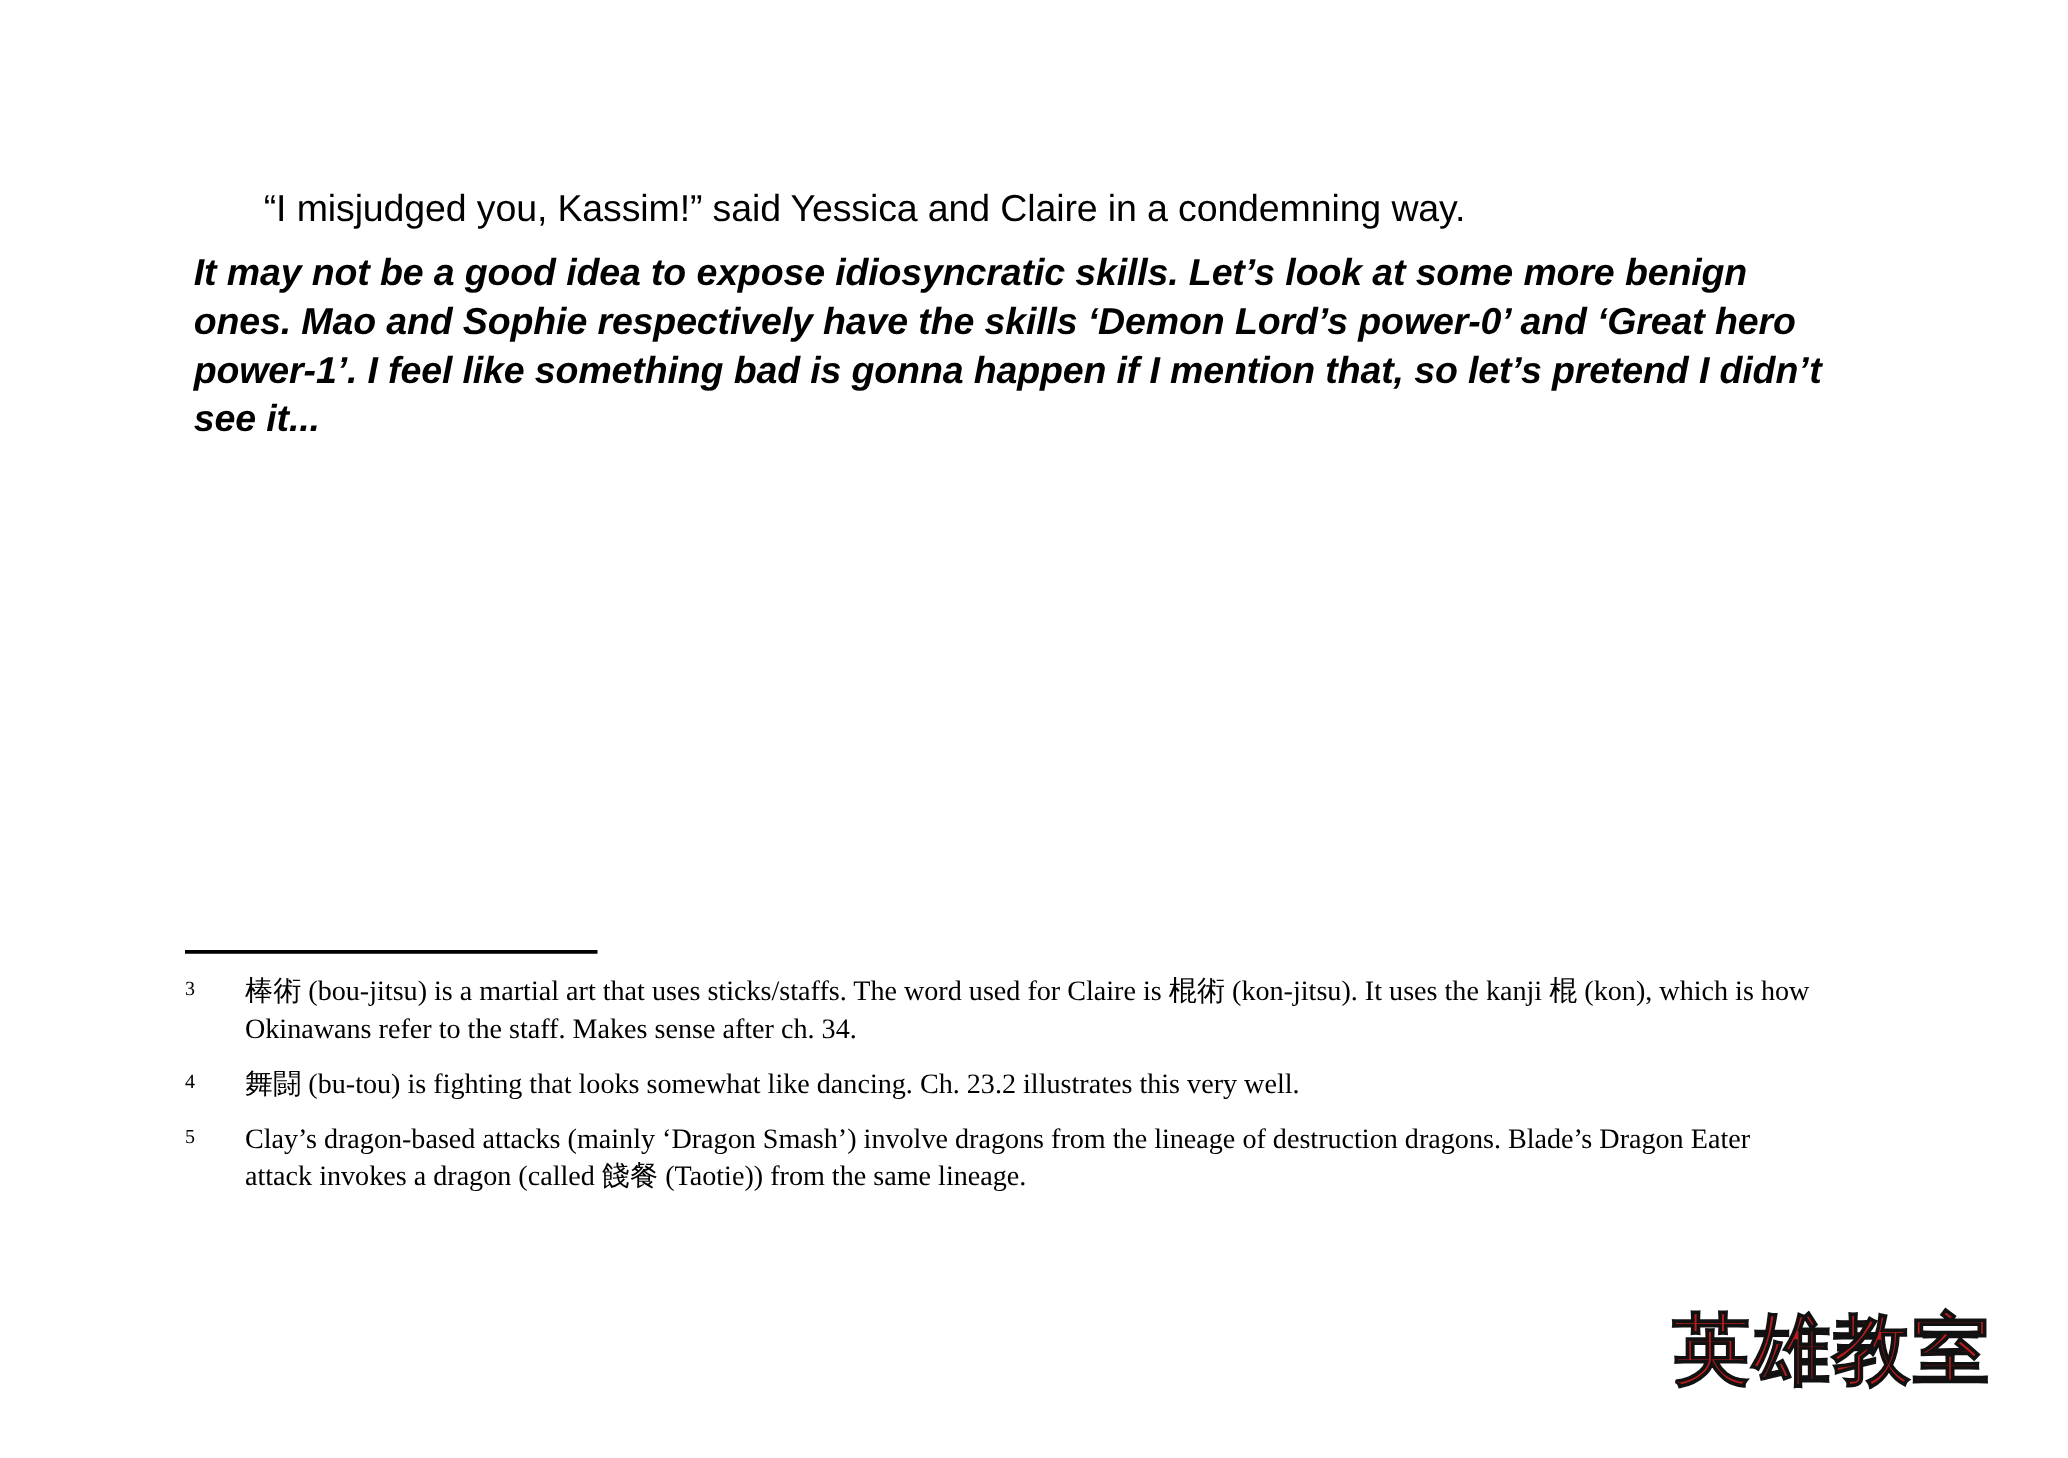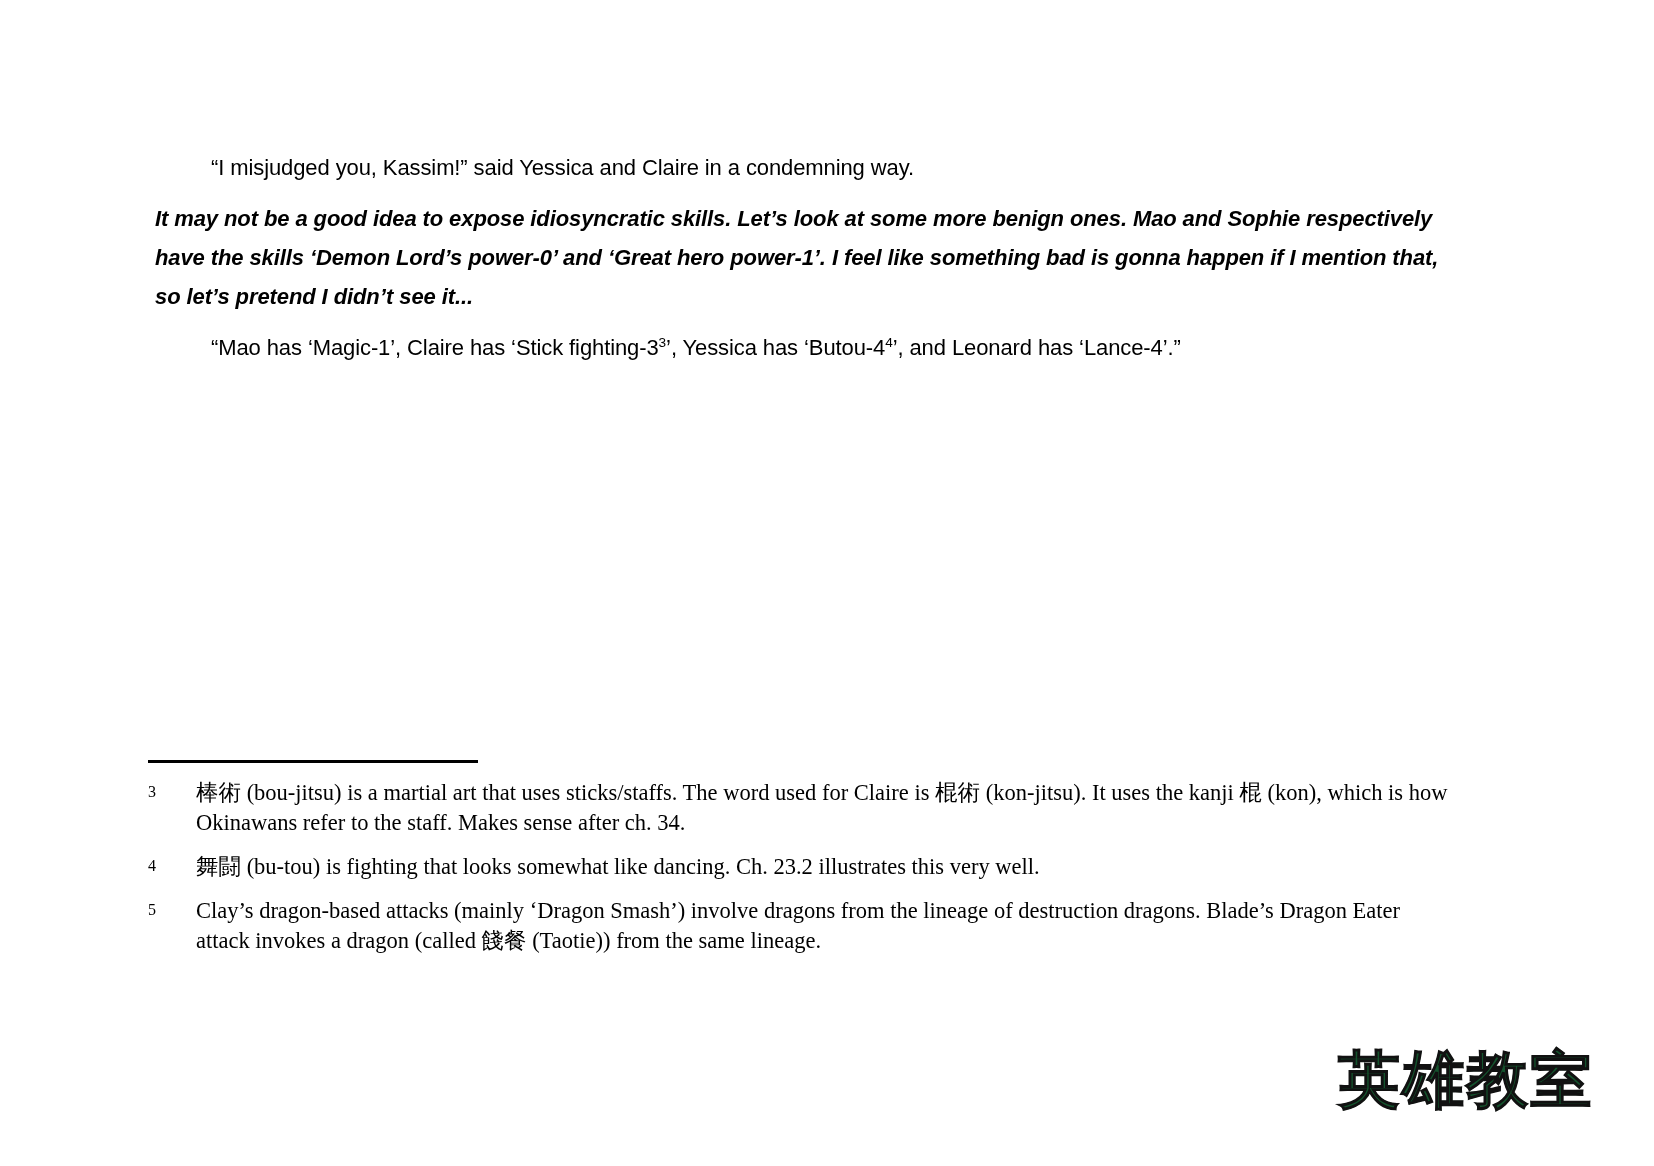--- a/index.html
+++ b/index.html
@@ -27,21 +27,21 @@
 
   
   .body-area {
     position: absolute;
     left: 155px;
     top: 148px;
     width: 1310px;
   }
 
   .para {
-    font-size: 22px;
+    font-size: 30px;
     line-height: 39px;
     margin: 0 0 16px 0;
     letter-spacing: -0.1px;
   }
 
   .dialogue {
     text-indent: 56px;
   }
 
   .dialogue-hang {
@@ -105,36 +105,35 @@
   
   .logo {
     position: absolute;
     right: 60px;
     bottom: 55px;
     font-family: "DejaVu Sans", sans-serif;
     font-weight: bold;
     font-size: 62px;
     letter-spacing: 2px;
     line-height: 1;
-    color: #14532d;
+    color: #b91c1c;
     -webkit-text-stroke: 1px #111111;
   }
 </style>
 </head>
 <body>
 
 <div id="page">
 
   <div class="body-area">
 
     <p class="para dialogue sp-small">“I misjudged you, Kassim!” said Yessica and Claire in a condemning way.</p>
 
     <p class="para narration sp-small">It may not be a good idea to expose idiosyncratic skills. Let’s look at some more benign ones. Mao and Sophie respectively have the skills ‘Demon Lord’s power-0’ and ‘Great hero power-1’. I feel like something bad is gonna happen if I mention that, so let’s pretend I didn’t see it...</p>
 
-    <p class="para dialogue-hang sp-small"><span>“Mao has ‘Magic-1’, Claire has ‘Stick fighting-3</span><sup class="fn">3</sup><span>’, Yessica has ‘Butou-4</span><sup class="fn">4</sup><span>’, and Leonard has ‘Lance-4’.”</span></p>
 
 
 
 
 
   </div>
 
   <div class="footnote-rule"></div>
 
   <div class="footnotes">

